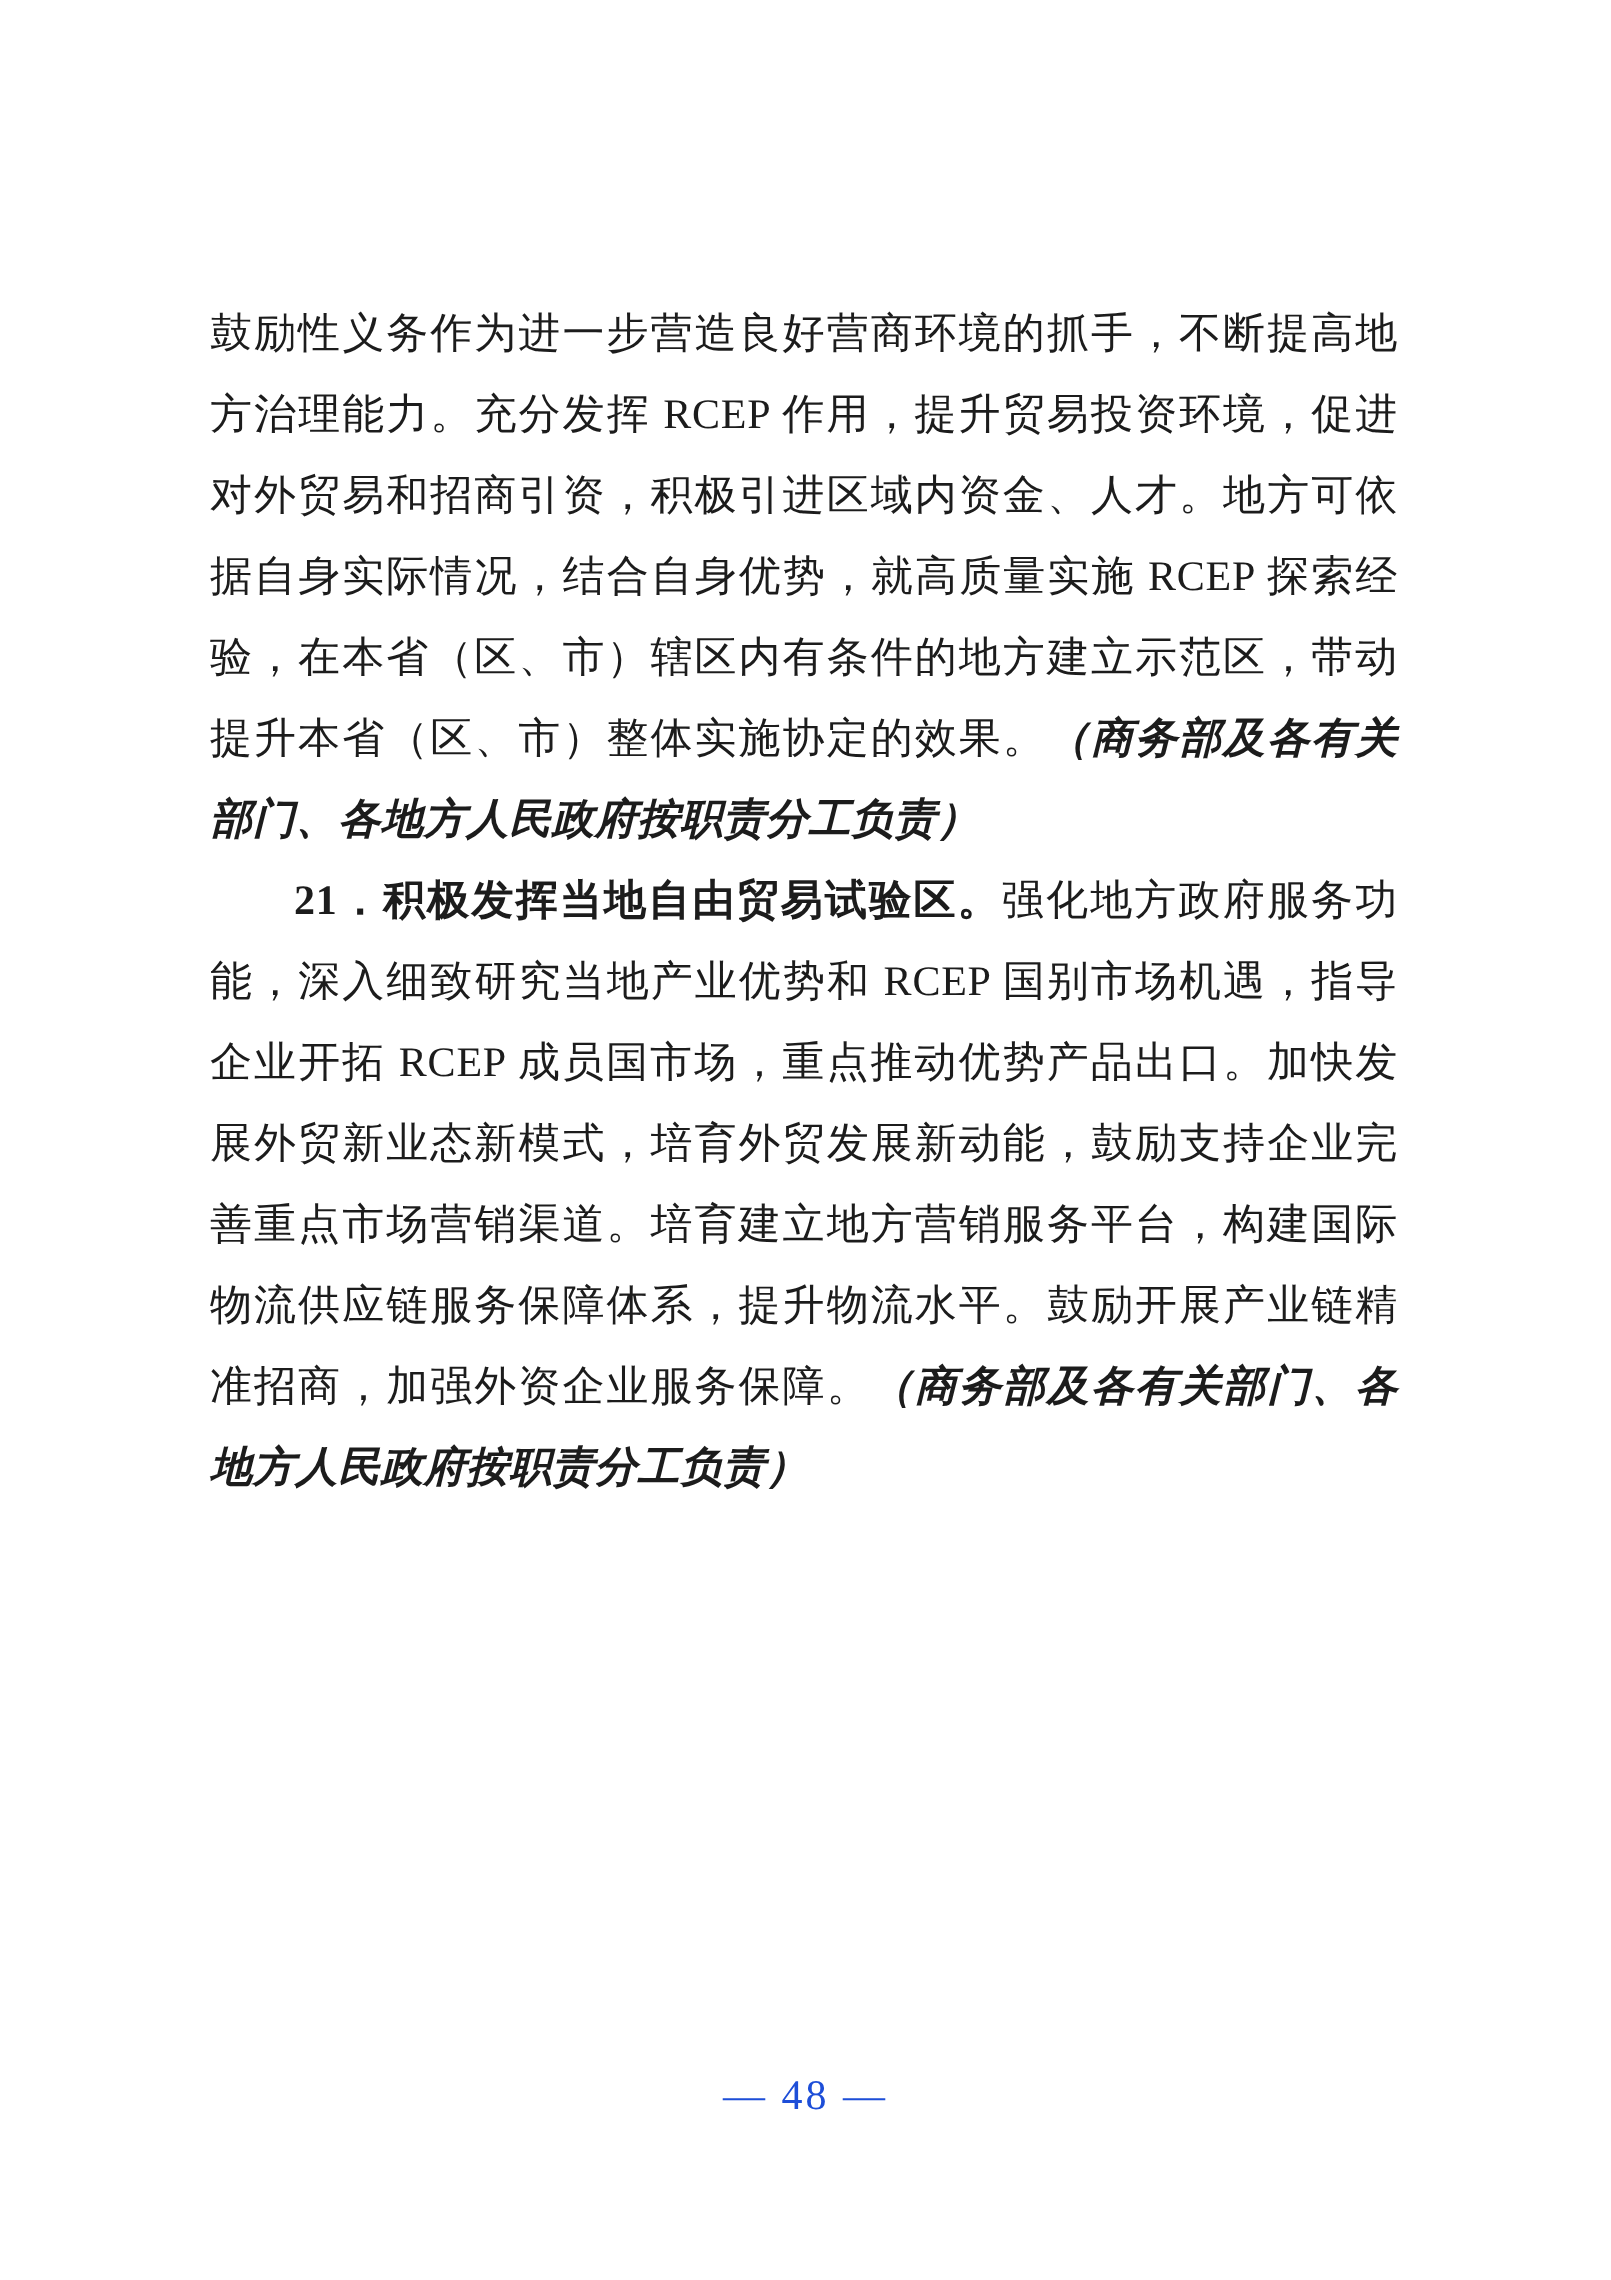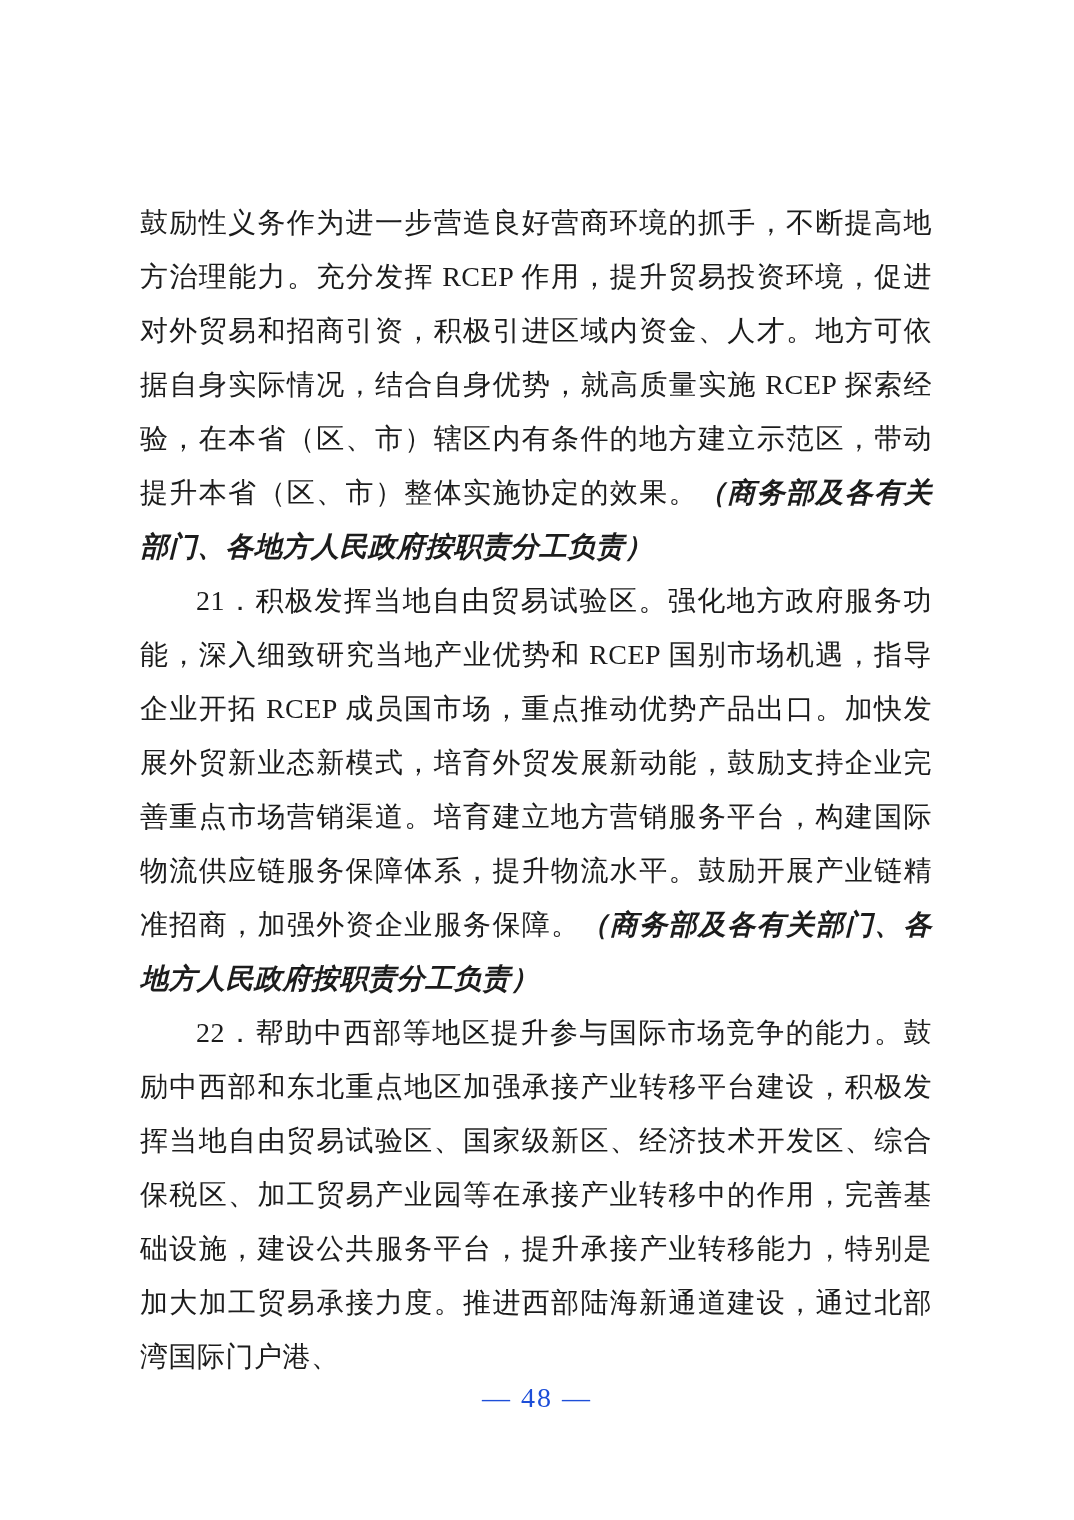--- a/index.html
+++ b/index.html
@@ -32,21 +32,21 @@
     letter-spacing: 0.5px;
   }
   .para {
     margin: 0;
     padding: 0;
   }
   .para.indent {
     text-indent: 2em;
   }
   .seg-bold {
-    font-weight: 400;
+    font-weight: 700;
   }
   .seg-kai {
     
     font-style: italic;
     font-weight: 600;
   }
   .page-footer {
     position: absolute;
     left: 0;
     top: 1378px;
@@ -62,19 +62,18 @@
 <body>
 
 <div class="page">
 
   <main class="text-block">
 
     <p class="para"><span>鼓励性义务作为进一步营造良好营商环境的抓手，不断提高地方治理能力。充分发挥 RCEP 作用，提升贸易投资环境，促进对外贸易和招商引资，积极引进区域内资金、人才。地方可依据自身实际情况，结合自身优势，就高质量实施 RCEP 探索经验，在本省（区、市）辖区内有条件的地方建立示范区，带动提升本省（区、市）整体实施协定的效果。</span><span class="seg-kai">（商务部及各有关部门、各地方人民政府按职责分工负责）</span></p>
 
     <p class="para indent"><span class="seg-bold">21．</span><span class="seg-bold">积极发挥当地自由贸易试验区。</span><span>强化地方政府服务功能，深入细致研究当地产业优势和 RCEP 国别市场机遇，指导企业开拓 RCEP 成员国市场，重点推动优势产品出口。加快发展外贸新业态新模式，培育外贸发展新动能，鼓励支持企业完善重点市场营销渠道。培育建立地方营销服务平台，构建国际物流供应链服务保障体系，提升物流水平。鼓励开展产业链精准招商，加强外资企业服务保障。</span><span class="seg-kai">（商务部及各有关部门、各地方人民政府按职责分工负责）</span></p>
 
-    <p class="para indent"><span class="seg-bold">22．</span><span class="seg-bold">帮助中西部等地区提升参与国际市场竞争的能力。</span><span>鼓励中西部和东北重点地区加强承接产业转移平台建设，积极发挥当地自由贸易试验区、国家级新区、经济技术开发区、综合保税区、加工贸易产业园等在承接产业转移中的作用，完善基础设施，建设公共服务平台，提升承接产业转移能力，特别是加大加工贸易承接力度。推进西部陆海新通道建设，通过北部湾国际门户港、</span></p>
 
   </main>
 
   <footer class="page-footer">— 48 —</footer>
 
 </div>
 
 </body></html>

